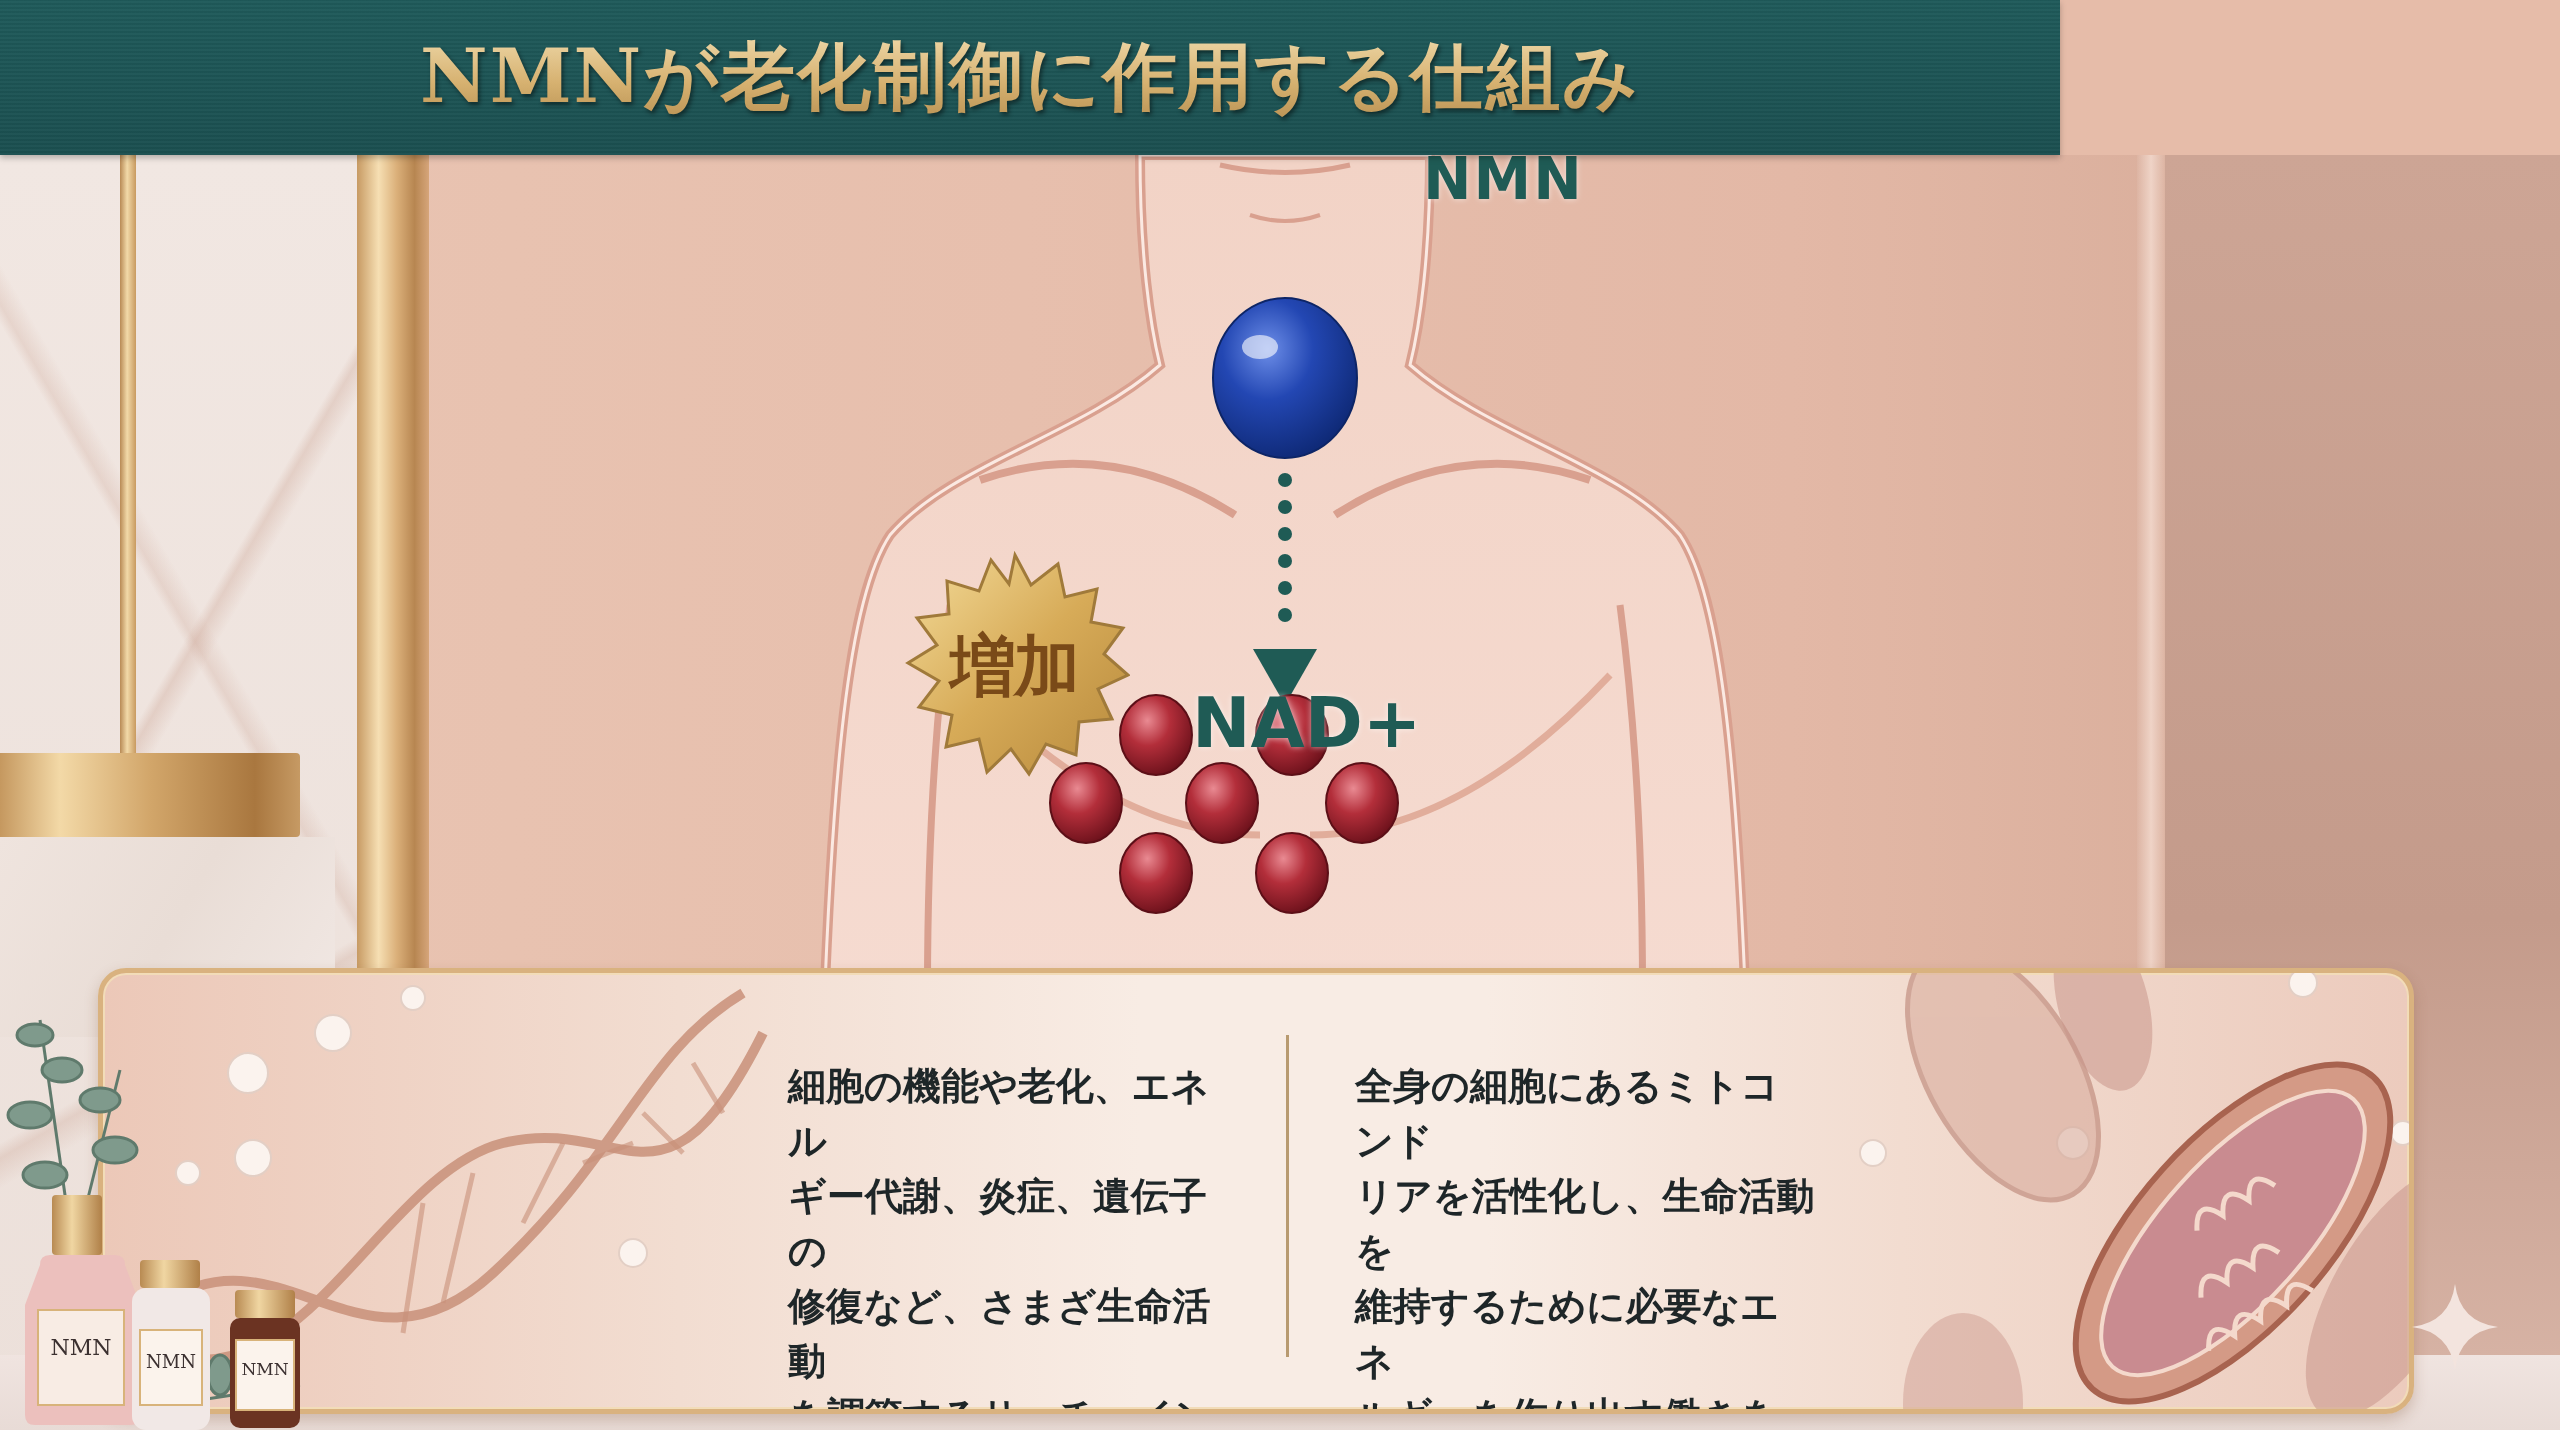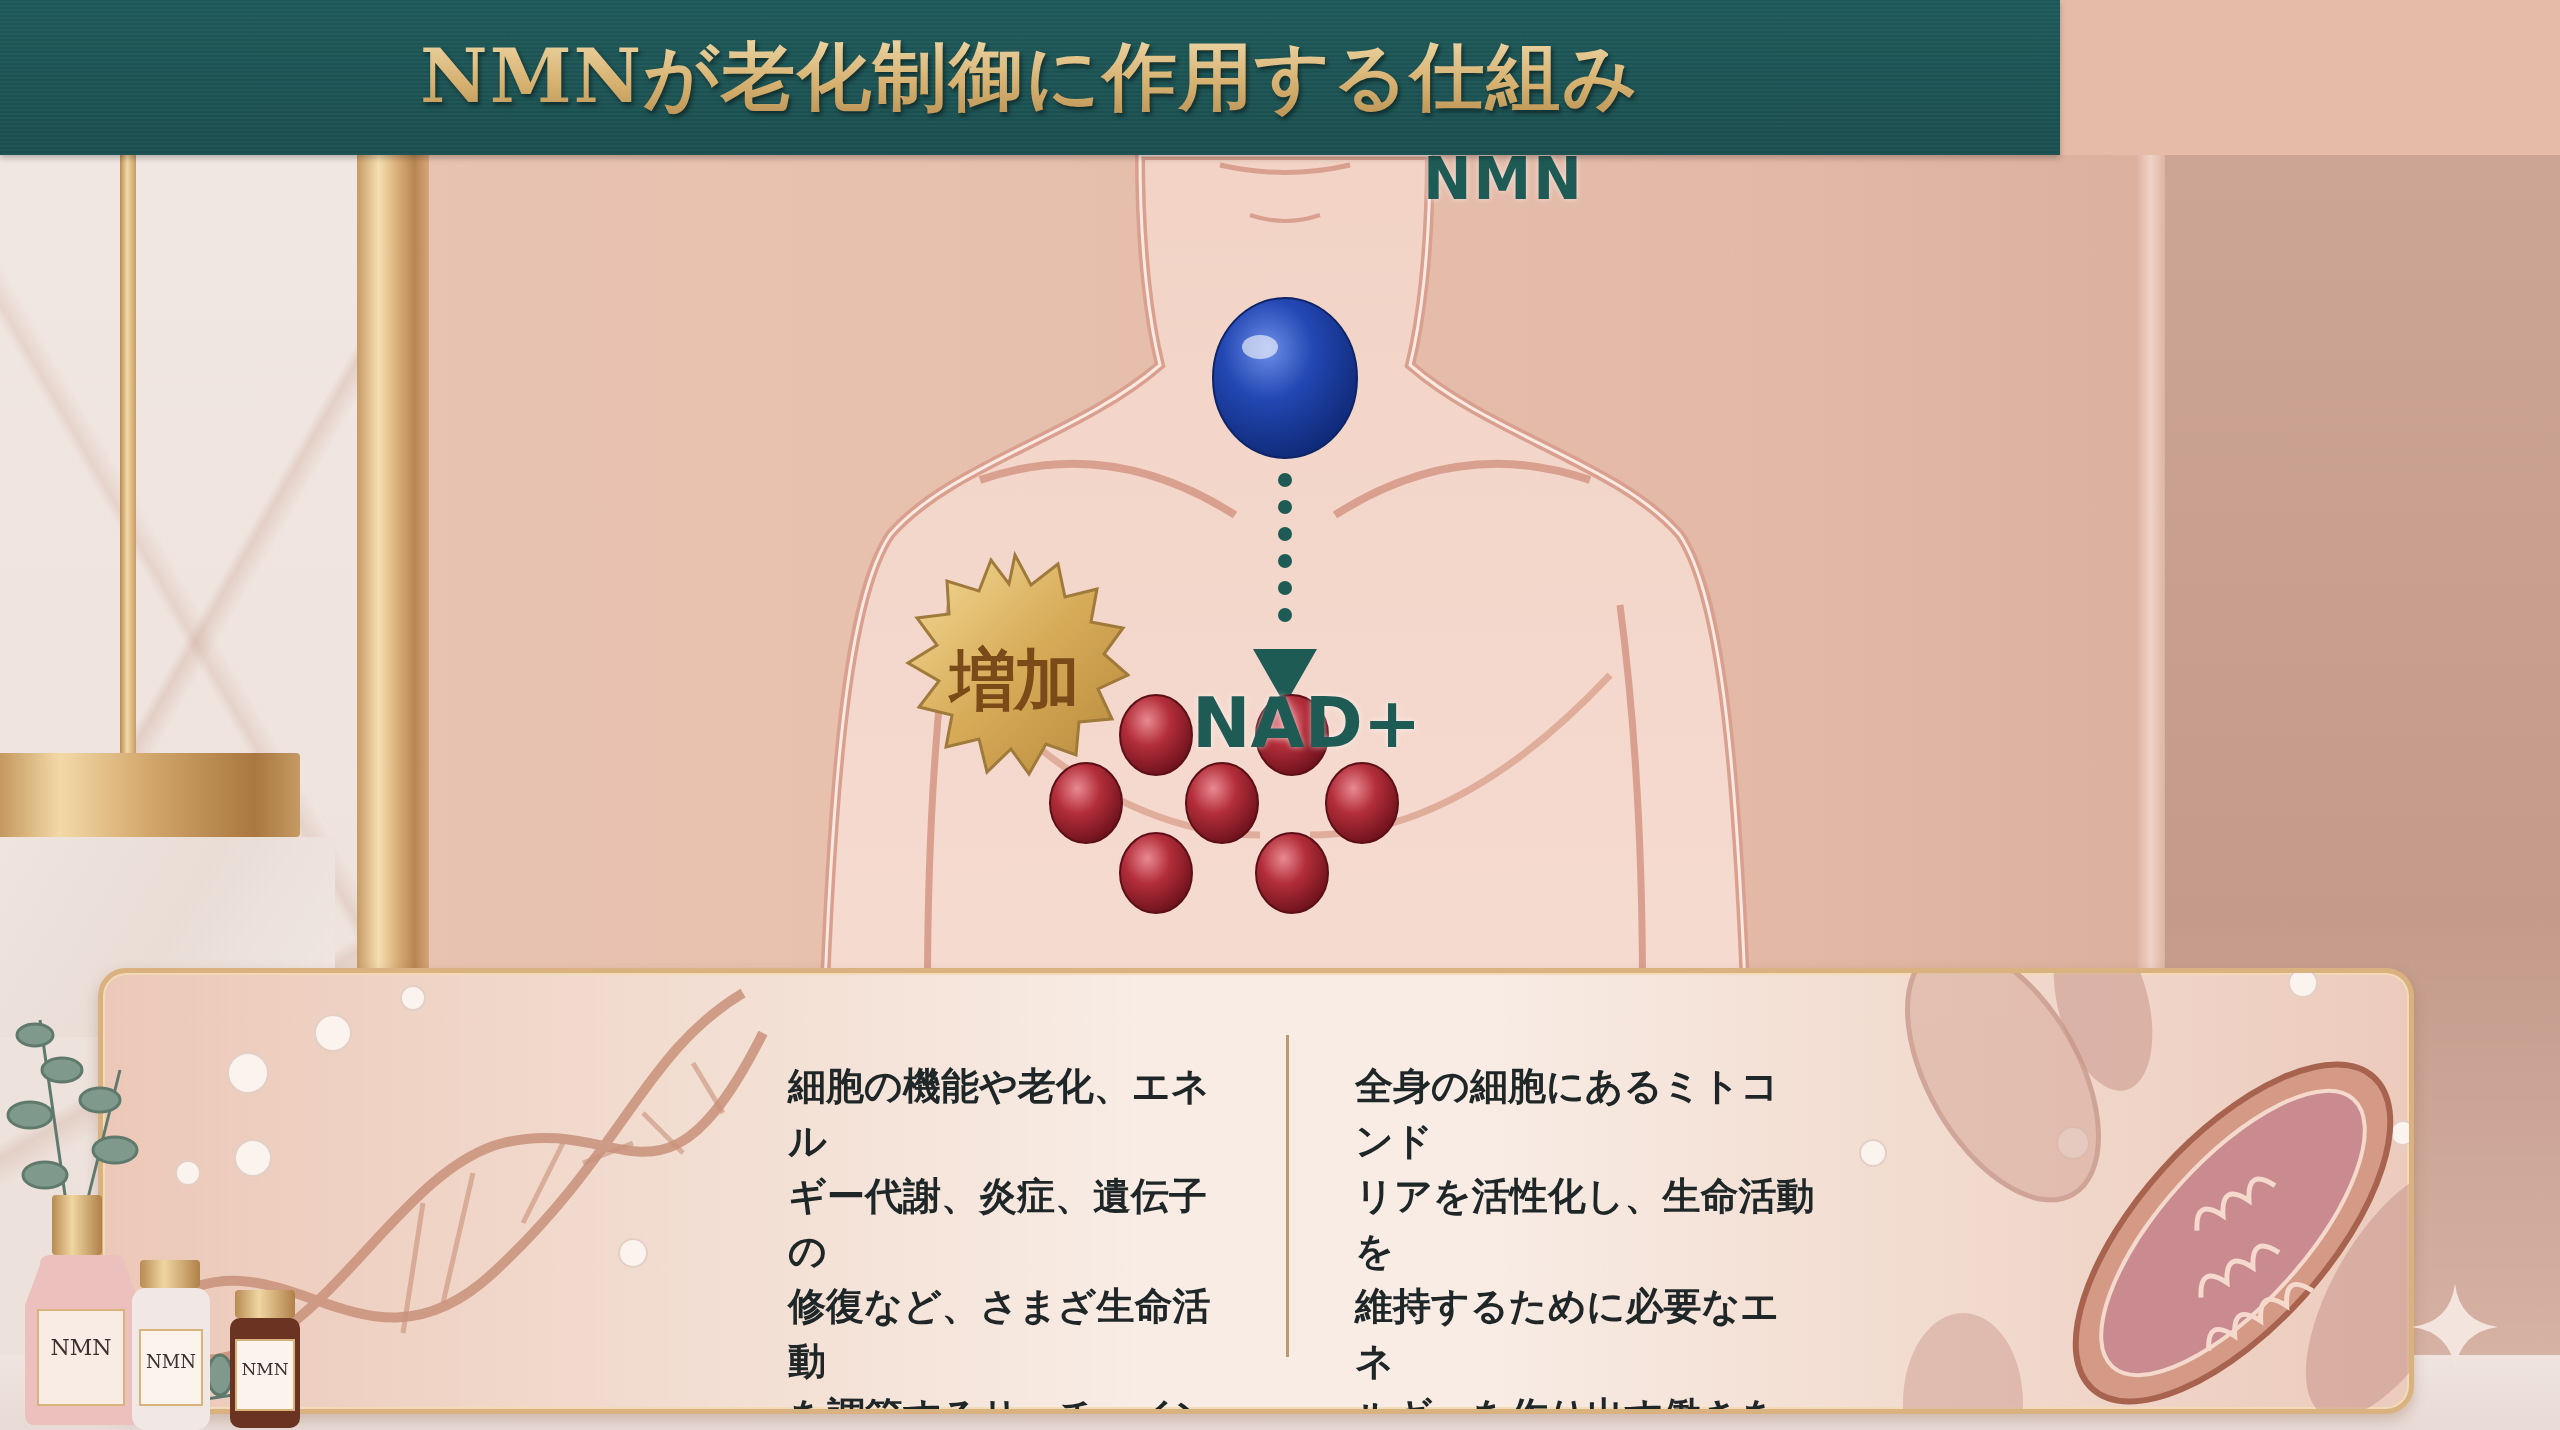--- a/index.html
+++ b/index.html
@@ -38,21 +38,21 @@
 
   
   .body-fig { position:absolute; left:780px; top:-20px; width:1010px; height:1000px; }
   .body-fig svg { width:100%; height:100%; }
 
   .label-nmn { position:absolute; left:1423px; top:145px; font-size:58px; font-weight:bold; color:#1f5b55; letter-spacing:2px;
     text-shadow:0 0 6px rgba(255,255,255,0.6); }
   .label-nad { position:absolute; left:1192px; top:682px; font-size:70px; font-weight:bold; color:#1f5b55;
     text-shadow:0 0 6px rgba(255,255,255,0.6); }
   .burst { position:absolute; left:900px; top:550px; width:230px; height:230px; }
-  .burst-label { position:absolute; left:904px; top:622px; width:220px; text-align:center; font-size:66px; font-weight:bold; color:#7a4a18; letter-spacing:-2px;margin-top:14px; }
+  .burst-label { position:absolute; left:904px; top:622px; width:220px; text-align:center; font-size:66px; font-weight:bold; color:#7a4a18; letter-spacing:-2px; }
 
   
   .panel { position:absolute; left:98px; top:968px; width:2306px; height:436px; border-radius:28px;
     border:5px solid #d9b27f; box-shadow:0 0 0 2px #f2dcb8 inset, 0 6px 14px rgba(120,70,40,0.25);
     background:linear-gradient(90deg,#ecc8b8 0%,#f2ddd1 25%,#f8ece4 45%,#f8ece4 60%,#f2dcd0 78%,#eccbbd 100%); overflow:hidden; z-index:2; }
   .panel-art { position:absolute; inset:0; }
   .col { position:absolute; top:60px; }
   .col-title { font-size:58px; font-weight:bold; letter-spacing:3px;
     background:linear-gradient(180deg,#d6a656,#a9782f); -webkit-background-clip:text; background-clip:text; -webkit-text-fill-color:transparent; }
   .col-body { margin-top:26px; font-size:38px; font-weight:bold; color:#1e2628; line-height:55px; white-space:pre-line; }

